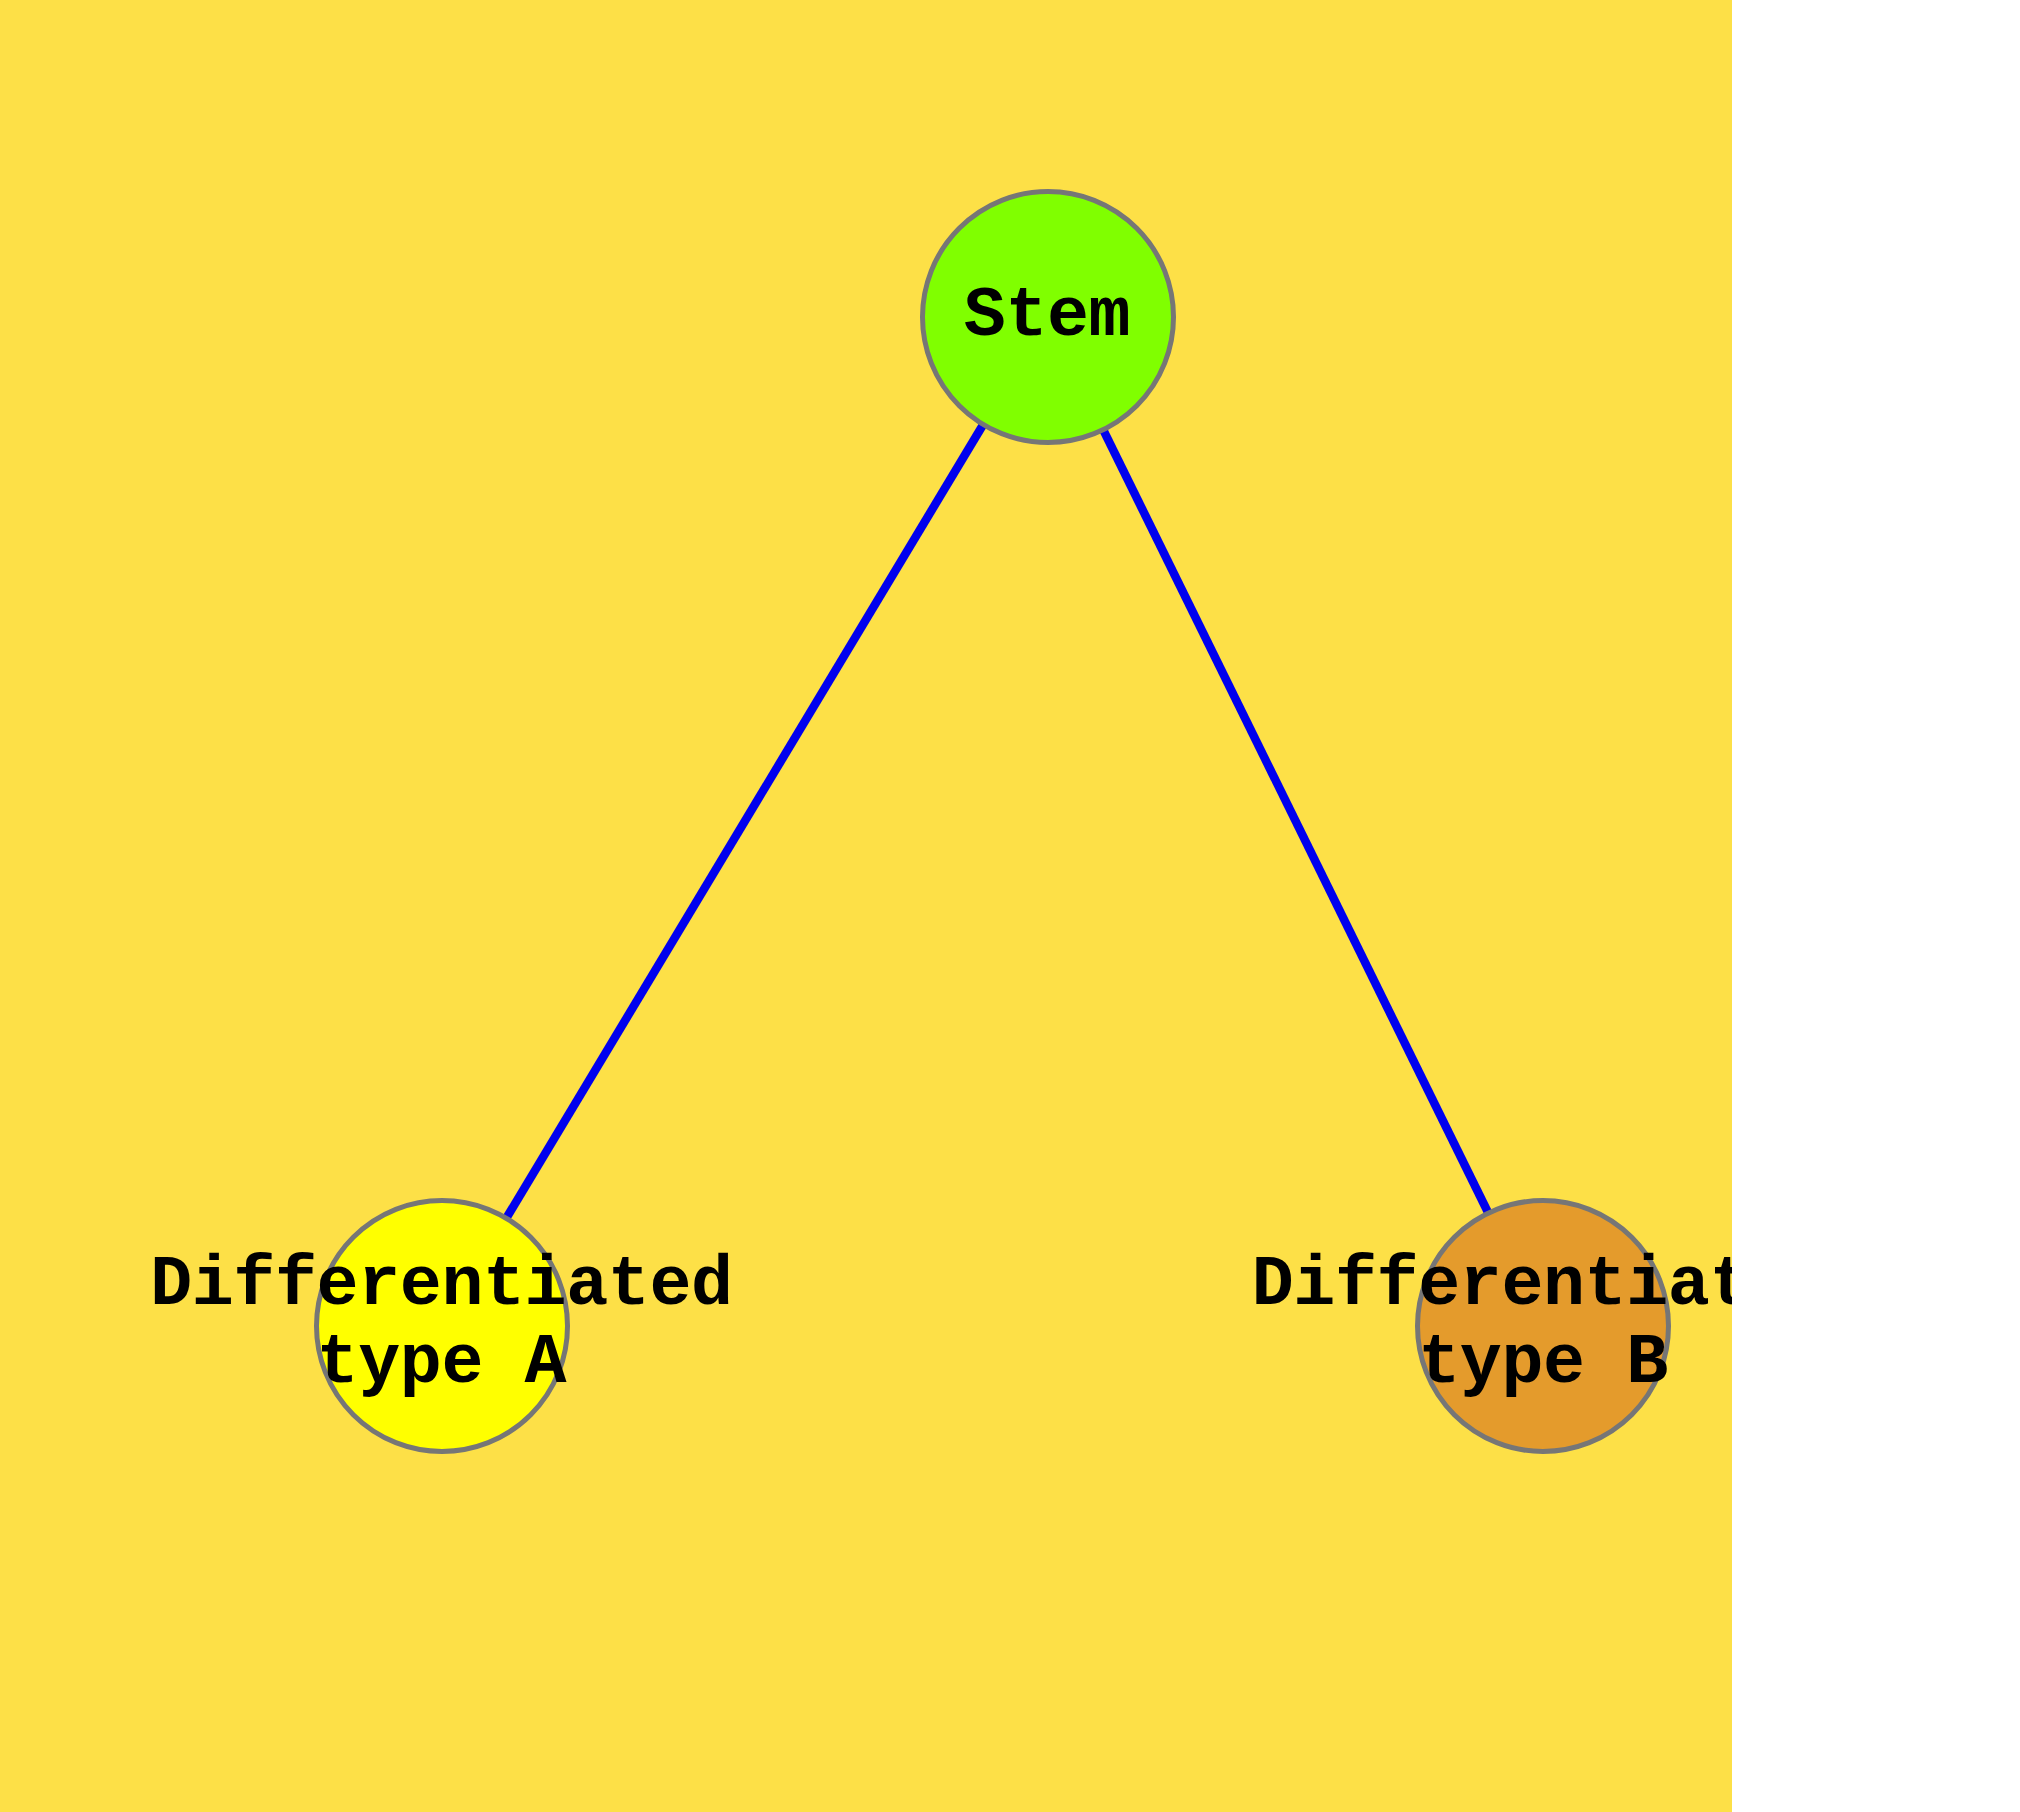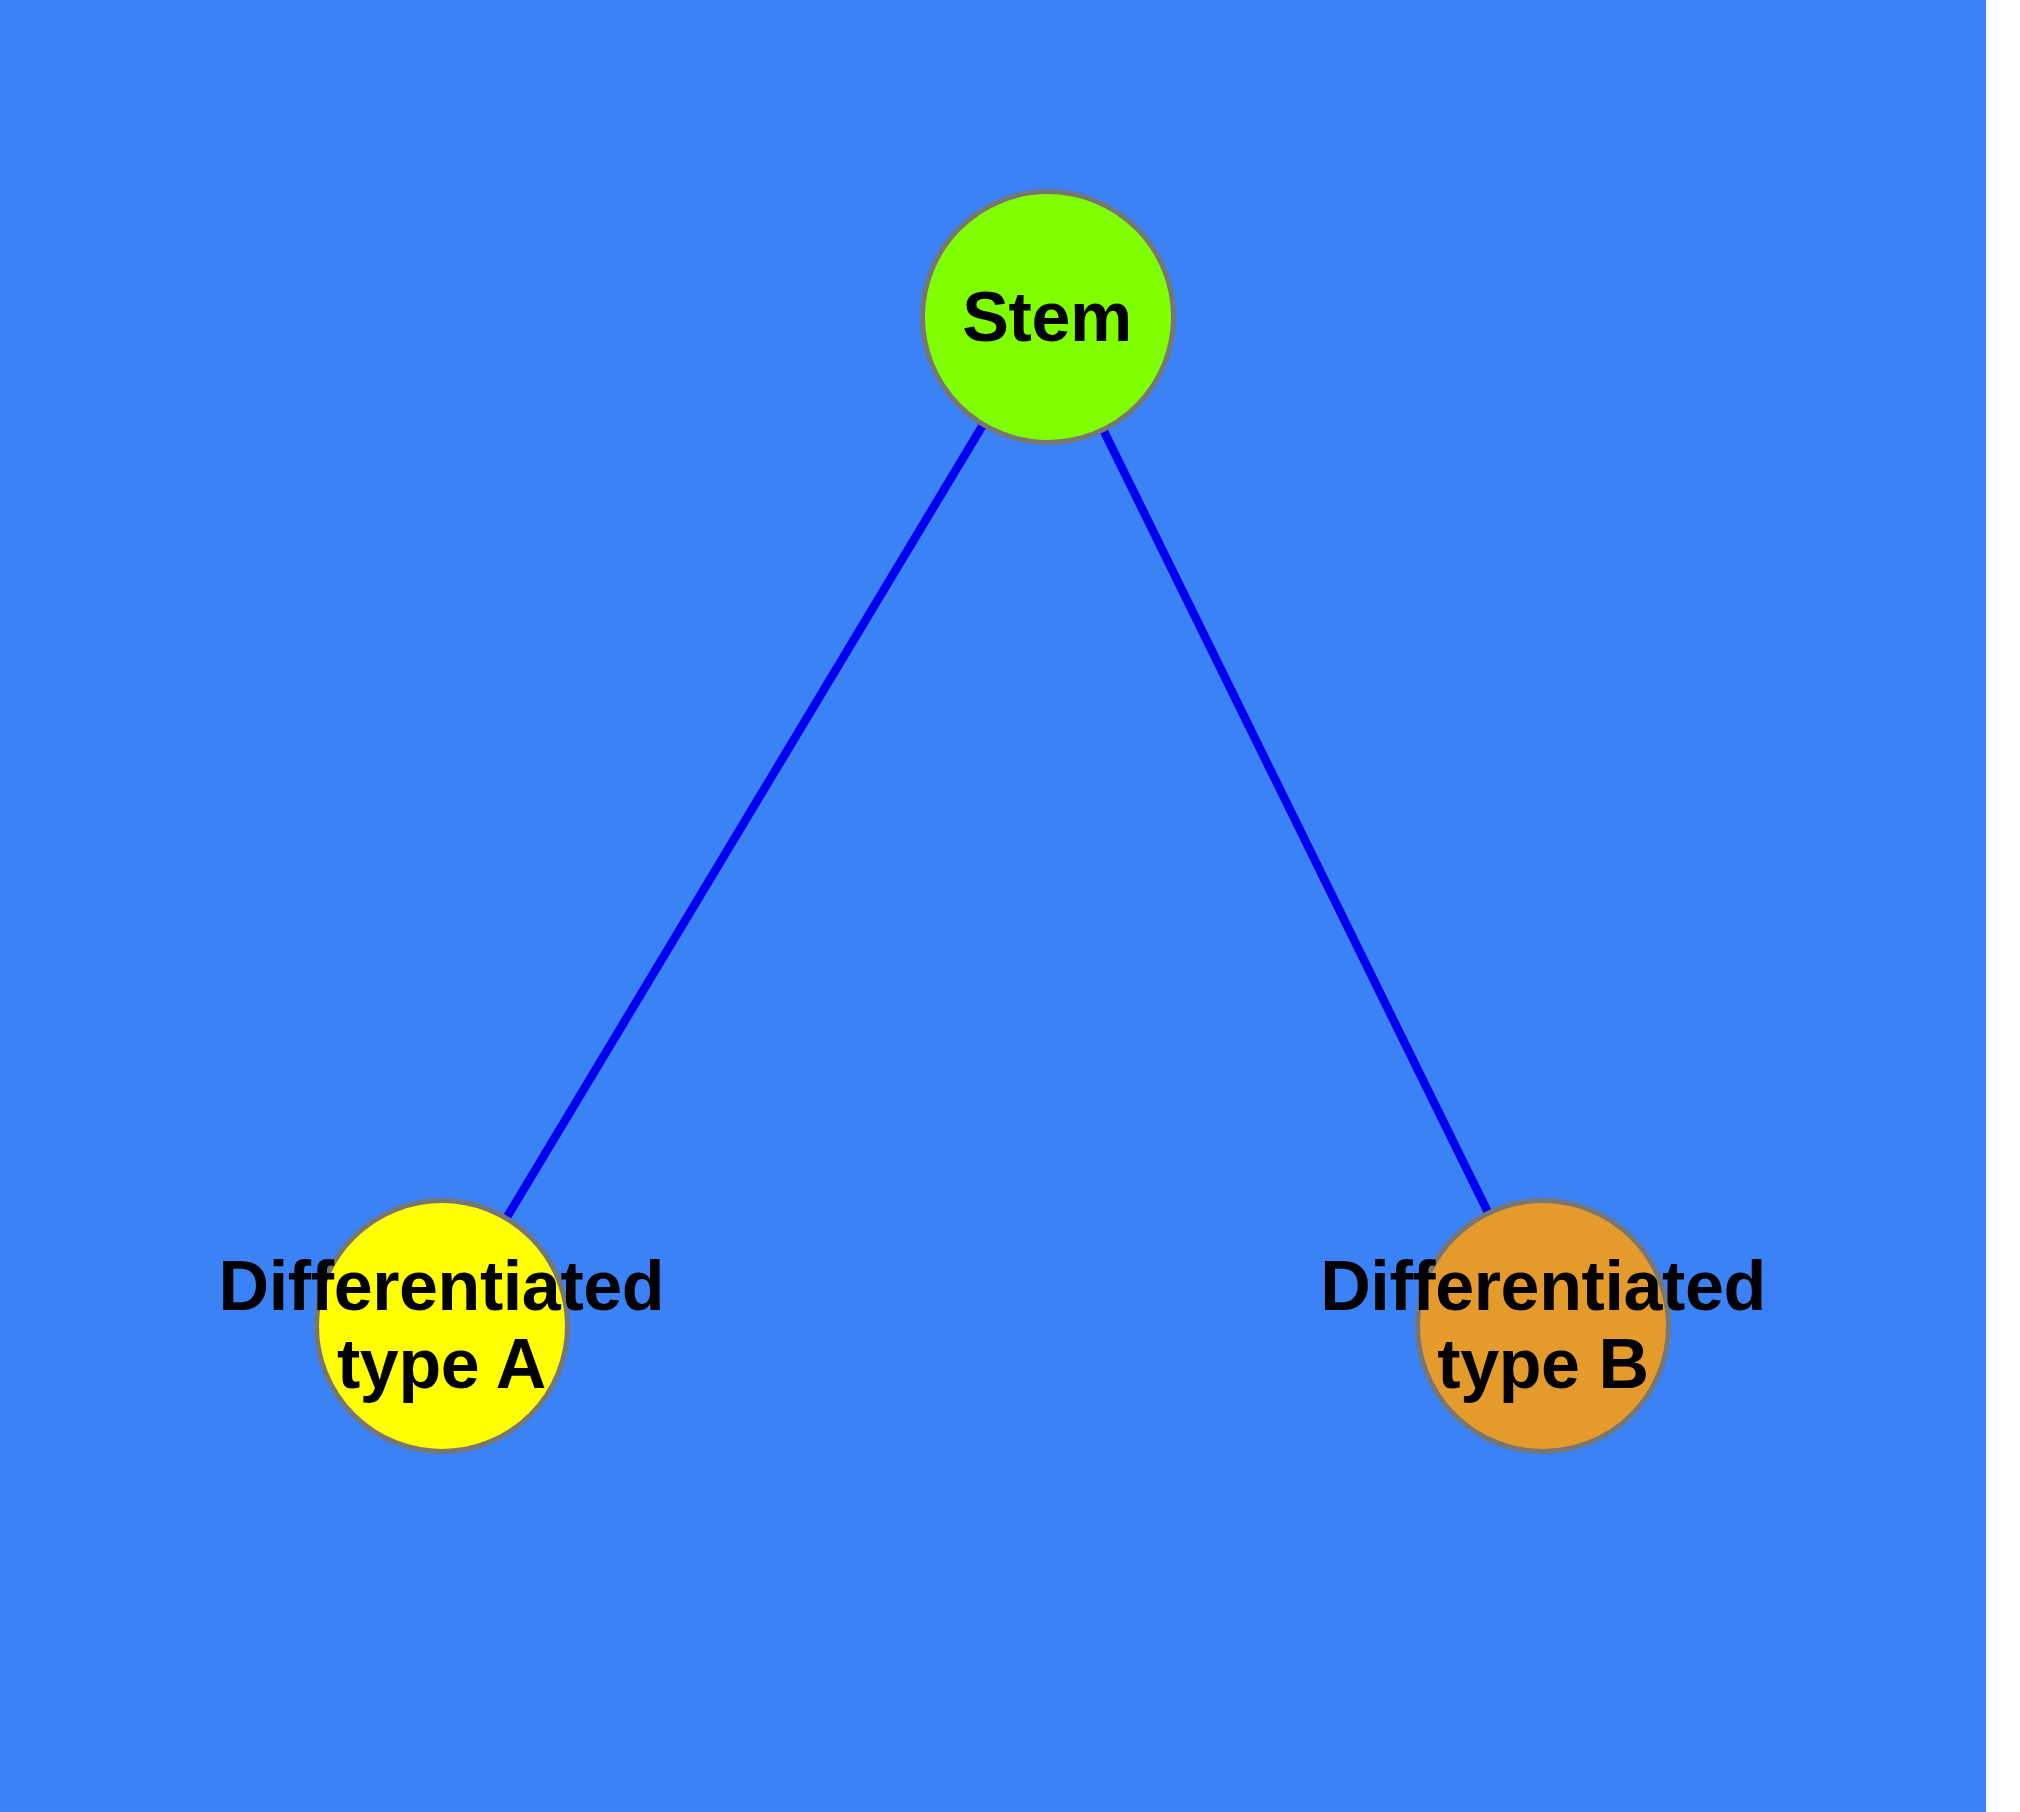--- a/index.html
+++ b/index.html
@@ -54,21 +54,21 @@
   .label-stem {
     font-size: 70px;
   }
   .label-child {
     font-size: 70px;
   }
 </style>
 </head>
 <body>
 
-<div id="graph-canvas" style="width: 1986px; height: 1812px; background: #3b82f6;">
+<div id="graph-canvas" style="width: 1732px; height: 1812px; background: #fde047; font-family: Liberation Mono, monospace;">
 
   <svg id="edge-layer" viewBox="0 0 2384 2138" xmlns="http://www.w3.org/2000/svg" style="width: 2021px; height: 1812px;">
     <line id="edge-stem-diff-a" x1="1159.261230188983" y1="501.7190714337204" x2="597.7387698110169" y2="1436.2809285662797" stroke="#0000ee" stroke-width="10"></line>
     <line id="edge-stem-diff-b" x1="1301.7343781743907" y1="507.7160855171366" x2="1755.2656218256093" y2="1430.2839144828633" stroke="#0000ee" stroke-width="10"></line>
   </svg>
 
   <div class="node" id="node-stem" style="left: 920px; top: 189px; width: 256px; height: 256px; background: rgb(128, 255, 0); border-color: rgb(118, 118, 118); border-width: 5.1px;"></div>
   <div class="node" id="node-diff-a" style="left: 314px; top: 1198px; width: 256px; height: 256px; background: rgb(255, 255, 0); border-color: rgb(118, 118, 118); border-width: 5.1px;"></div>
   <div class="node" id="node-diff-b" style="left: 1415px; top: 1198px; width: 256px; height: 256px; background: rgb(228, 155, 44); border-color: rgb(118, 118, 118); border-width: 5.1px;"></div>
 

